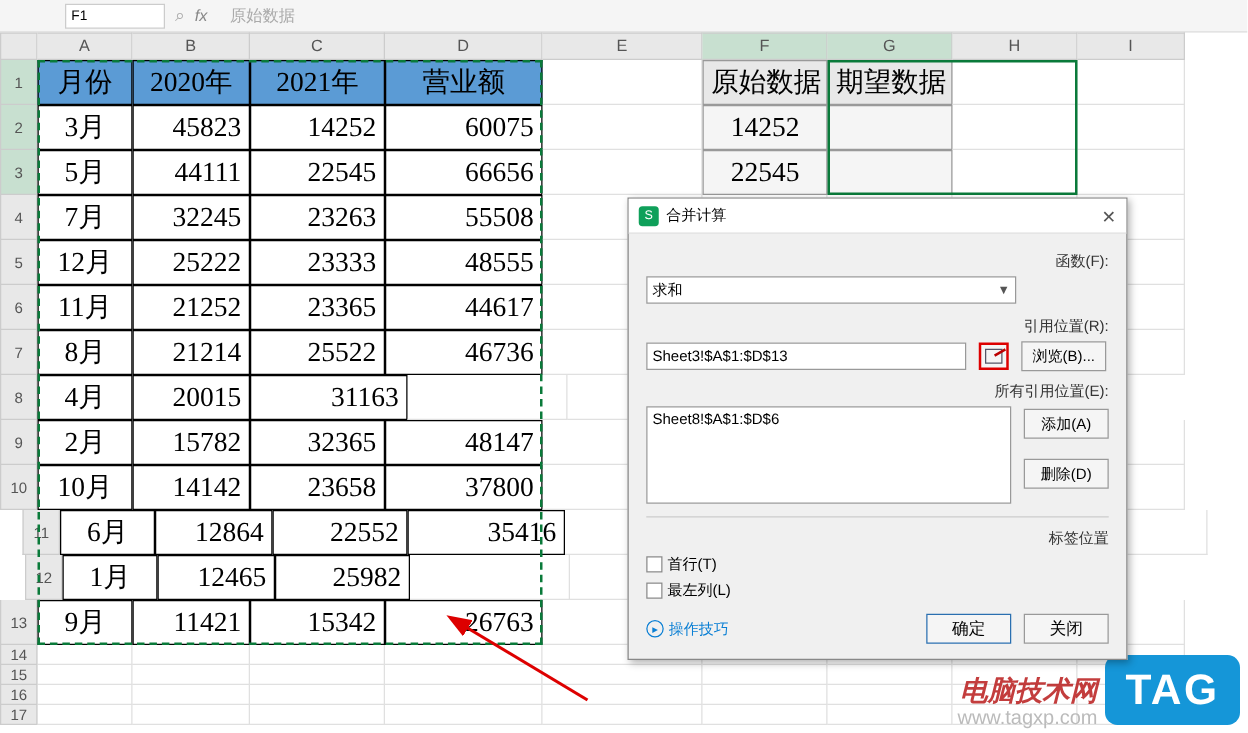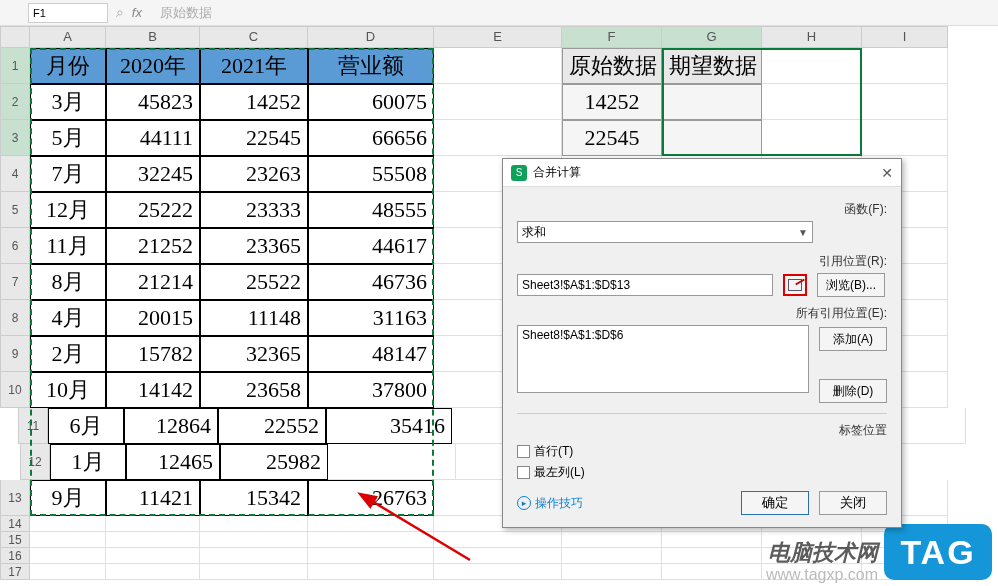--- a/index.html
+++ b/index.html
@@ -1,19 +1,19 @@
 <!DOCTYPE html>
 <html><head>
 <meta charset="utf-8">
 <style>
 * { box-sizing: border-box; margin: 0; padding: 0; }
 body { font-family: "Microsoft YaHei", SimSun, sans-serif; font-size: 12px; background: #fff; position: relative; width: 998px; height: 586px; overflow: hidden; }
 
 
-.top-bar { height: 26px; background: #f5f5f5; border-bottom: 1px solid #ddd; display: flex; align-items: center; padding-left: 28px; gap: 8px; }
+.top-bar { height: 26px; background: #f5f5f5; border-bottom: 1px solid #ddd; display: flex; align-items: center; padding-left: 52px; gap: 8px; }
 .name-box { width: 80px; height: 20px; background: #fff; border: 1px solid #ccc; padding: 0 4px; line-height: 18px; font-size: 11px; }
 .fx-icon { color: #888; font-style: italic; font-size: 13px; }
 .formula-text { color: #aaa; font-size: 13px; margin-left: 10px; }
 
 
 .sheet { position: relative; }
 .col-headers { display: flex; height: 22px; }
 .corner { width: 30px; background: #e8e8e8; border: 1px solid #ccc; }
 .col-header { background: #e8e8e8; border: 1px solid #ccc; border-left: none; text-align: center; line-height: 20px; color: #555; font-size: 13px; }
 .col-header.sel { background: #c8e0d0; }
@@ -50,37 +50,37 @@
 .dlg-body { padding: 10px 14px 12px; font-size: 12px; }
 .dlg-label { margin: 4px 0 3px; color: #333; text-align: right; }
 .dlg-select { width: 296px; height: 22px; background: #fff; border: 1px solid #999; padding: 0 4px; display: flex; align-items: center; justify-content: space-between; }
 .dlg-select .arrow { font-size: 10px; color: #555; }
 .ref-row { display: flex; align-items: center; gap: 10px; }
 .ref-input { flex: 0 0 256px; height: 22px; background: #fff; border: 1px solid #999; padding: 0 4px; line-height: 20px; }
 .ref-btn { width: 24px; height: 22px; border: 2px solid #d00; background: #f5f5f5; display: flex; align-items: center; justify-content: center; }
 .ref-btn-inner { width: 14px; height: 12px; border: 1px solid #556; position: relative; }
 .ref-btn-inner::after { content: ''; position: absolute; top: 1px; left: 6px; width: 10px; height: 2px; background: #b00; transform: rotate(-30deg); }
 .browse-btn, .action-btn { width: 68px; height: 24px; background: #f5f5f5; border: 1px solid #999; cursor: pointer; font-size: 12px; }
-.listbox { width: 296px; height: 68px; background: #fff; border: 1px solid #999; padding: 2px 4px; }
+.listbox { width: 296px; height: 78px; background: #fff; border: 1px solid #999; padding: 2px 4px; }
 .list-row { display: flex; gap: 10px; align-items: flex-start; }
-.list-btns { display: flex; flex-direction: column; gap: 28px; margin-top: 2px; }
+.list-btns { display: flex; flex-direction: column; gap: 16px; margin-top: 2px; }
 .hr { border: none; border-top: 1px solid #ccc; margin: 10px 0 8px; }
 .chk-row { display: flex; align-items: center; gap: 4px; margin: 4px 0; }
 .chk { width: 13px; height: 13px; border: 1px solid #888; background: #fff; }
 .dlg-footer { display: flex; align-items: center; gap: 10px; margin-top: 10px; }
 .tips { color: #0a7fd4; display: flex; align-items: center; gap: 4px; }
 .tips-icon { width: 14px; height: 14px; border: 1.5px solid #0a7fd4; border-radius: 50%; display: inline-flex; align-items: center; justify-content: center; font-size: 9px; color: #0a7fd4; }
 .ok-btn { width: 68px; height: 24px; border: 1px solid #2a6fb0; background: #f5f5f5; margin-left: auto; }
 .cancel-btn { width: 68px; height: 24px; border: 1px solid #999; background: #f5f5f5; }
 
 
 .arrow-svg { position: absolute; left: 270px; top: 490px; pointer-events: none; }
 
 
-.watermark { position: absolute; right: 120px; bottom: 18px; color: #404040; font-size: 22px; font-weight: bold; font-style: italic; opacity: 0.85; }
+.watermark { position: absolute; right: 120px; bottom: 18px; color: #b91c1c; font-size: 22px; font-weight: bold; font-style: italic; opacity: 0.85; }
 .watermark-sub { position: absolute; right: 120px; bottom: 2px; color: #bbb; font-size: 16px; text-align: center; }
 .tag-badge { position: absolute; right: 6px; bottom: 6px; width: 108px; height: 56px; background: #1596d8; border-radius: 10px; color: #fff; font-size: 34px; font-weight: bold; display: flex; align-items: center; justify-content: center; letter-spacing: 2px; }
 </style>
 </head>
 <body>
 
 <div class="top-bar">
   <div class="name-box">F1</div>
   <span style="color:#aaa;font-size:14px;">⌕</span>
   <span class="fx-icon">fx</span>
@@ -183,21 +183,20 @@
         <div class="cell colE tall"></div>
         <div class="cell colF tall"></div>
         <div class="cell colG tall"></div>
         <div class="cell colH tall"></div>
         <div class="cell colI tall"></div>
       </div>
       <div class="row">
         <div class="row-header" style="height: 36px;">8</div>
         <div class="cell colA tall data-cell center">4月</div>
         <div class="cell colB tall data-cell right">20015</div>
-        <div class="cell colC tall data-cell right">11148</div>
         <div class="cell colD tall data-cell right">31163</div>
         <div class="cell colE tall"></div>
         <div class="cell colF tall"></div>
         <div class="cell colG tall"></div>
         <div class="cell colH tall"></div>
         <div class="cell colI tall"></div>
       </div>
       <div class="row">
         <div class="row-header" style="height: 36px;">9</div>
         <div class="cell colA tall data-cell center">2月</div>

